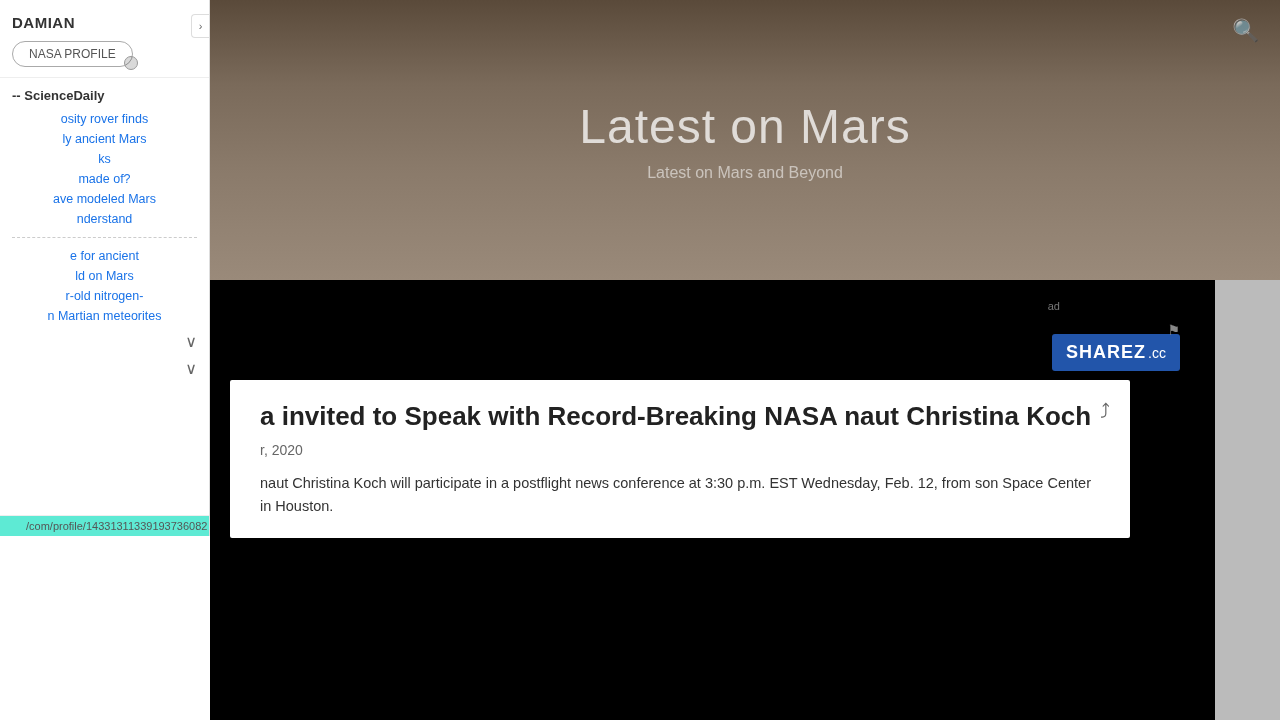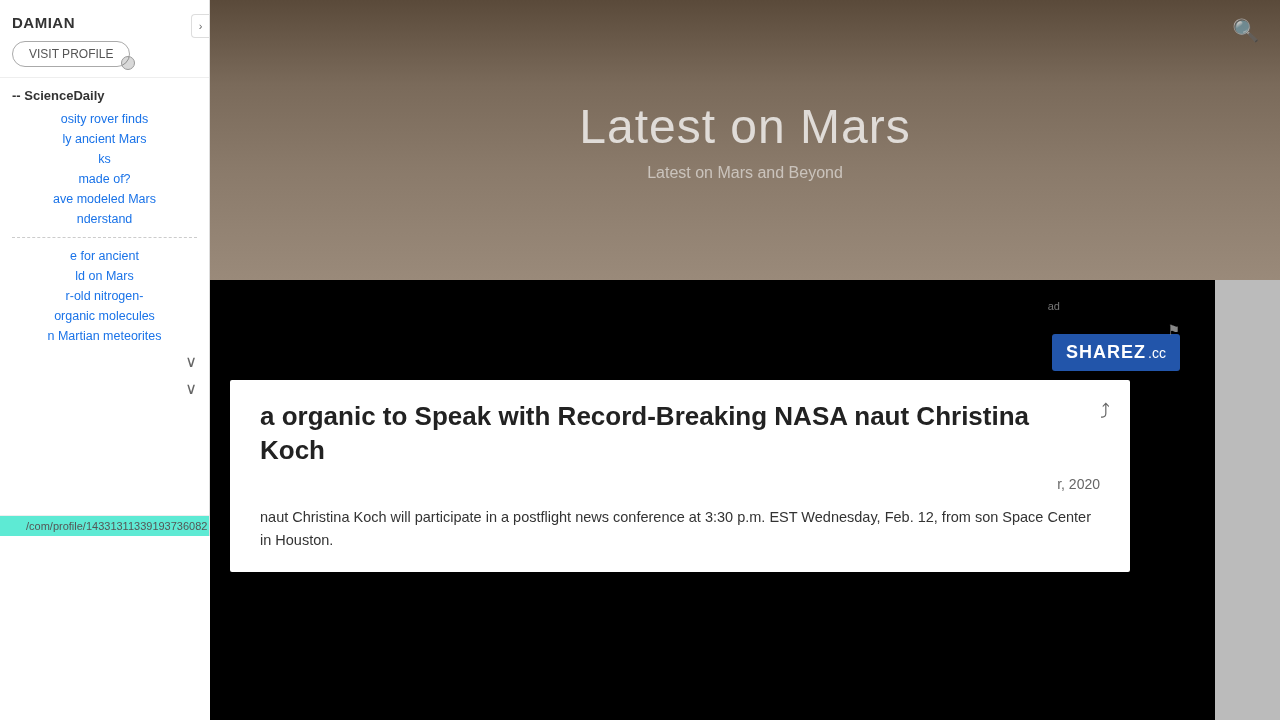--- a/index.html
+++ b/index.html
@@ -268,37 +268,36 @@
       right: 20px;
       font-size: 20px;
       color: #666;
       cursor: pointer;
     }
 
     .article-date {
       font-size: 14px;
       color: #666;
       margin-bottom: 14px;
-      text-align: right;
     }
 
     .article-body {
       font-size: 14.5px;
       color: #333;
       line-height: 1.6;
     }
   </style>
 </head>
 <body>
 
 <div id="sidebar">
   <div class="sidebar-header">
     <div class="sidebar-username">DAMIAN</div>
     <button class="visit-profile-btn">
-      <span>VISIT PROFILE</span>
+      <span>NASA PROFILE</span>
       <span class="cursor-indicator"></span>
     </button>
   </div>
 
   <div class="sidebar-collapse-btn">
     <span>›</span>
   </div>
 
   <div class="sidebar-section-title">-- ScienceDaily</div>
 
@@ -310,21 +309,20 @@
     <a class="sidebar-link">ave modeled Mars</a>
     <a class="sidebar-link">nderstand</a>
   </div>
 
   <hr class="sidebar-divider">
 
   <div class="sidebar-links-group2">
     <a class="sidebar-link">e for ancient</a>
     <a class="sidebar-link">ld on Mars</a>
     <a class="sidebar-link">r-old nitrogen-</a>
-    <a class="sidebar-link">organic molecules</a>
     <a class="sidebar-link">n Martian meteorites</a>
   </div>
 
   <div class="sidebar-chevron-row">
     <span>∨</span>
   </div>
 
   <div class="sidebar-chevron-row">
     <span>∨</span>
   </div>
@@ -348,20 +346,20 @@
       <span class="sharez-text">SHAREZ</span>
       <span class="sharez-dot-cc">.cc</span>
     </div>
 
     <div class="sharez-flag-icon">⚑</div>
 
     <div class="right-ad-strip-top"></div>
     <div class="right-ad-strip-bottom"></div>
 
     <div class="article-container">
-      <h2 class="article-title">a organic to Speak with Record-Breaking NASA naut Christina Koch</h2>
+      <h2 class="article-title">a invited to Speak with Record-Breaking NASA naut Christina Koch</h2>
       <span class="share-icon">⤴</span>
       <div class="article-date">r, 2020</div>
       <p class="article-body">naut Christina Koch will participate in a postflight news conference at 3:30 p.m. EST Wednesday, Feb. 12, from son Space Center in Houston.</p>
     </div>
 
   </div>
 </div>
 
 </body></html>

